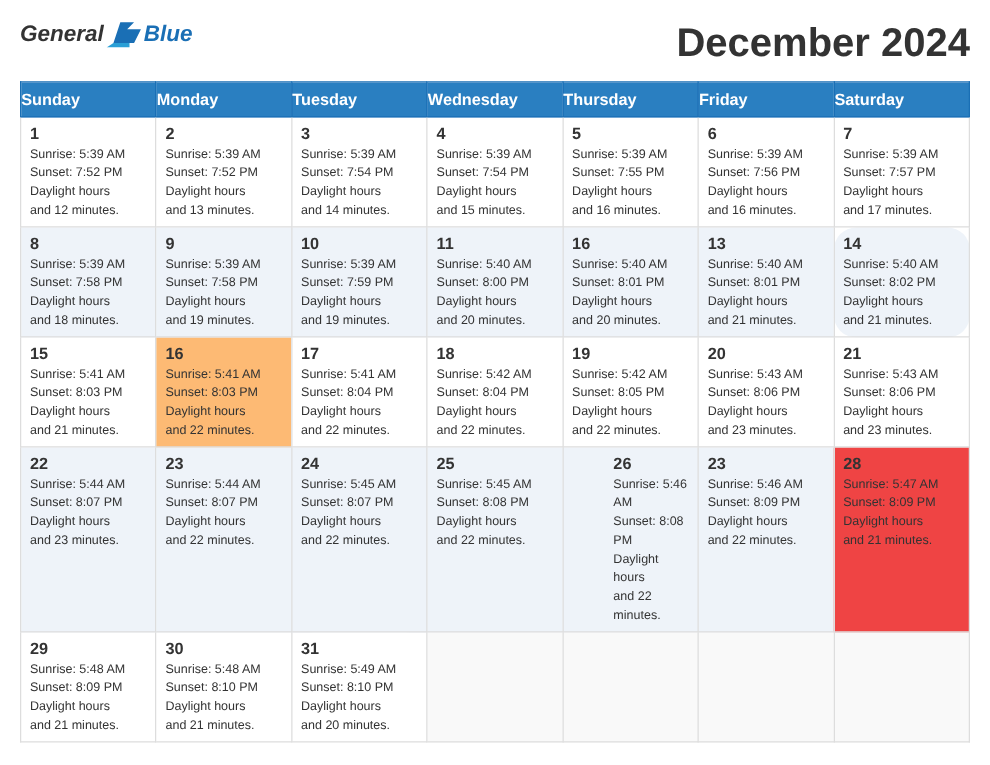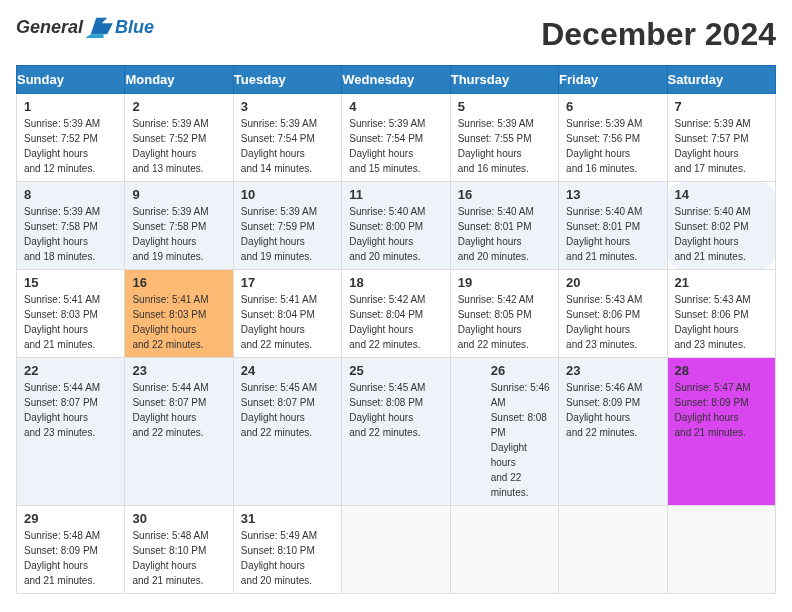--- a/index.html
+++ b/index.html
@@ -372,21 +372,21 @@
         </td>
         <td style="background-color: rgb(238, 243, 249);">
           <span class="day-number">23</span>
           <div class="day-info">
             Sunrise: 5:46 AM<br>
             Sunset: 8:09 PM<br>
             Daylight hours<br>
             and 22 minutes.
           </div>
         </td>
-        <td style="background-color: #d946ef; margin-left: 10px;">
+        <td style="background-color: #ef4444; margin-left: 10px;">
           <span class="day-number">28</span>
           <div class="day-info">
             Sunrise: 5:47 AM<br>
             Sunset: 8:09 PM<br>
             Daylight hours<br>
             and 21 minutes.
           </div>
         </td>
       </tr>
       <tr class="week-row">

